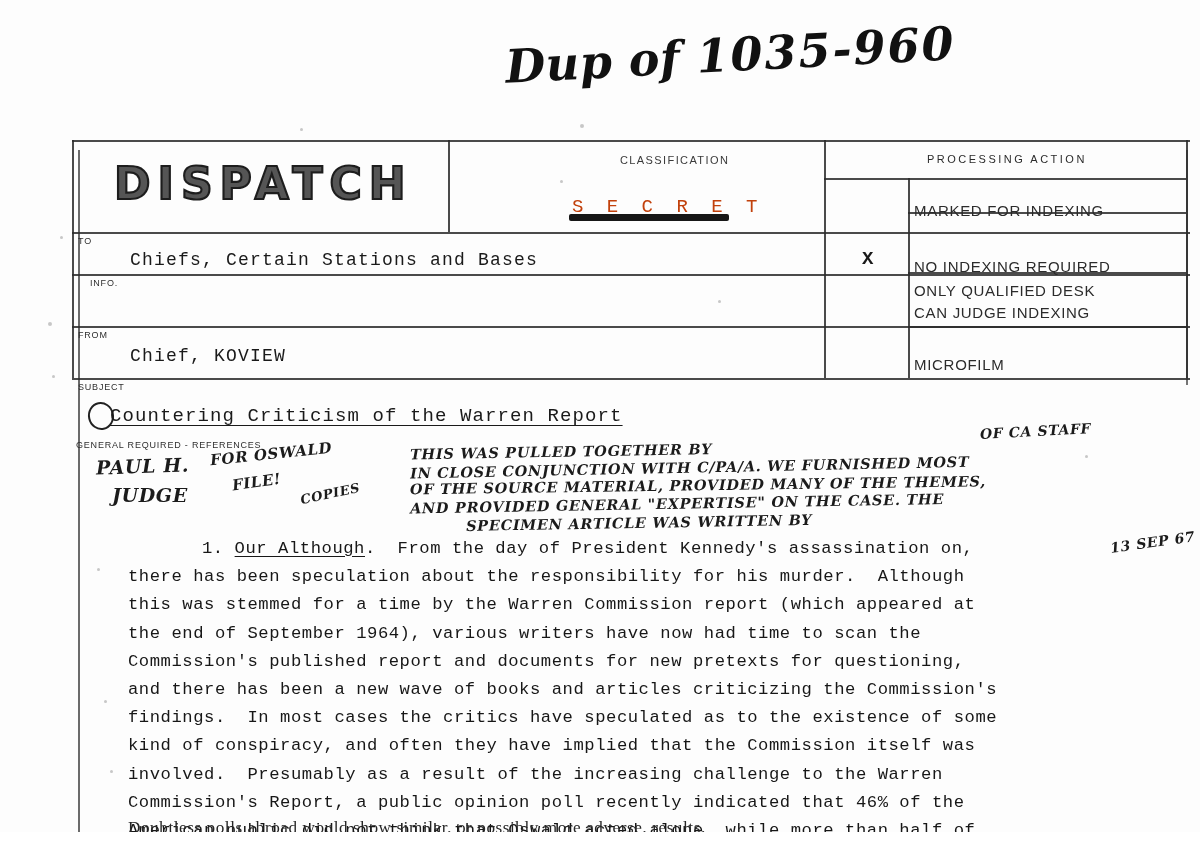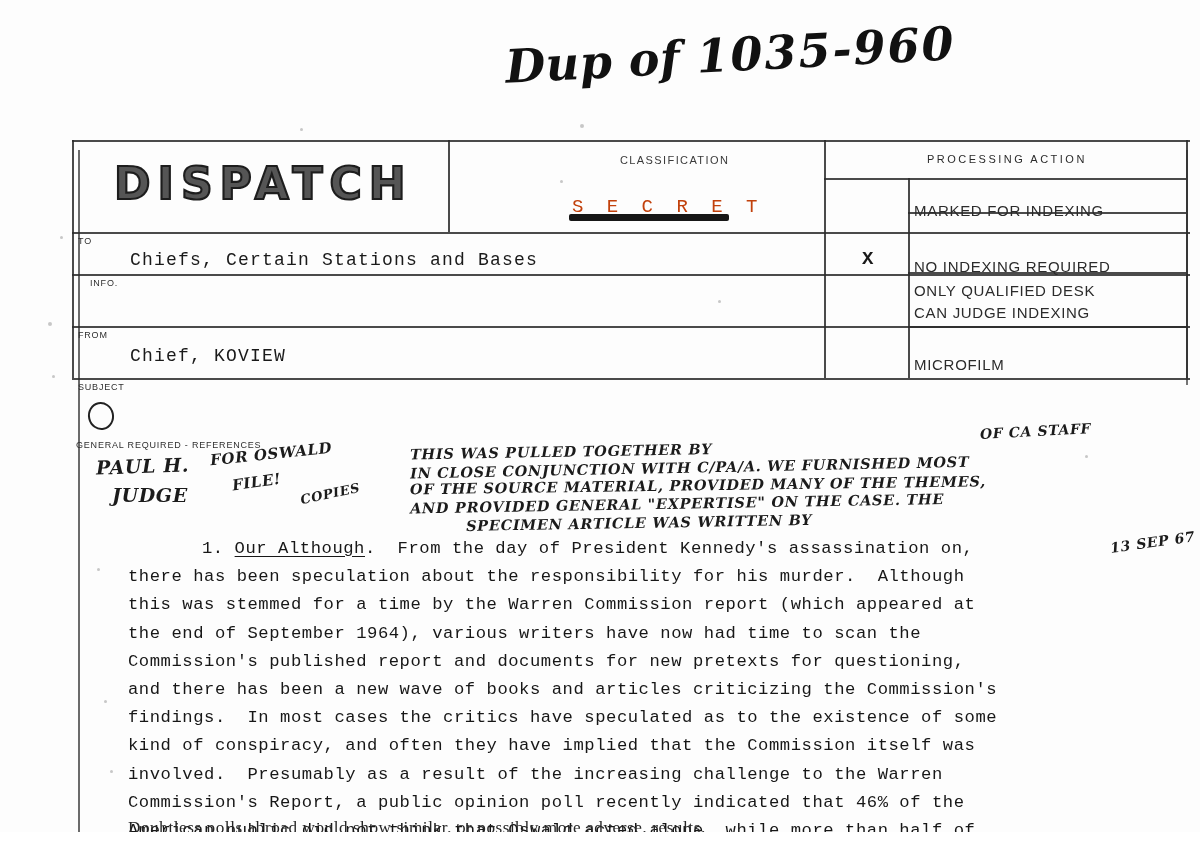--- a/index.html
+++ b/index.html
@@ -339,20 +339,21 @@
     <div class="field-label" style="left:6px; top:138px;margin-left:12px;">INFO.</div>
     <div class="field-value" style="left:58px; top:152px;"></div>
 
     <div class="field-label" style="left:6px; top:190px;">FROM</div>
     <div class="field-value" style="left:58px; top:206px;">Chief, KOVIEW</div>
 
     <div class="field-label" style="left:6px; top:242px;">SUBJECT</div>
   </div>
 
   <div id="subject-circle"></div>
+  <div id="subject-line">Countering Criticism of the Warren Report</div>
 
   <div id="action-label">GENERAL REQUIRED - REFERENCES</div>
 
   <div class="hw" id="hw-paul">PAUL H.</div>
   <div class="hw" id="hw-psych">JUDGE</div>
   <div class="hw" id="hw-osw">FOR OSWALD</div>
   <div class="hw" id="hw-file">FILE!</div>
   <div class="hw" id="hw-copies">COPIES</div>
   <div class="hw" id="hw-castaff">OF CA STAFF</div>
   <div class="hw" id="hw-date">13 SEP

